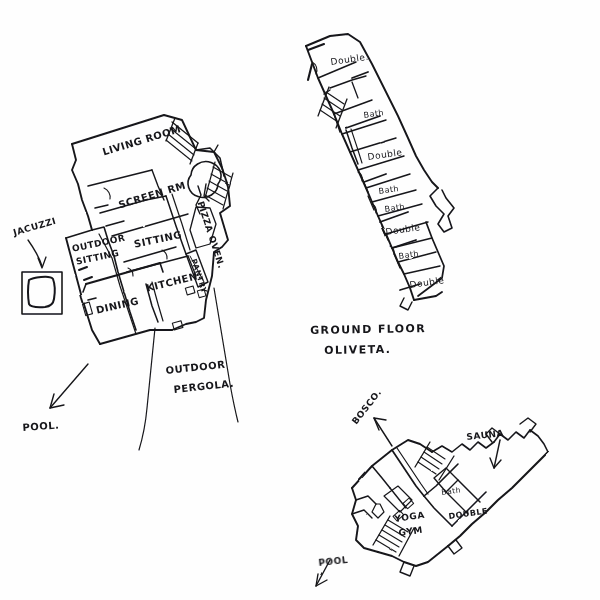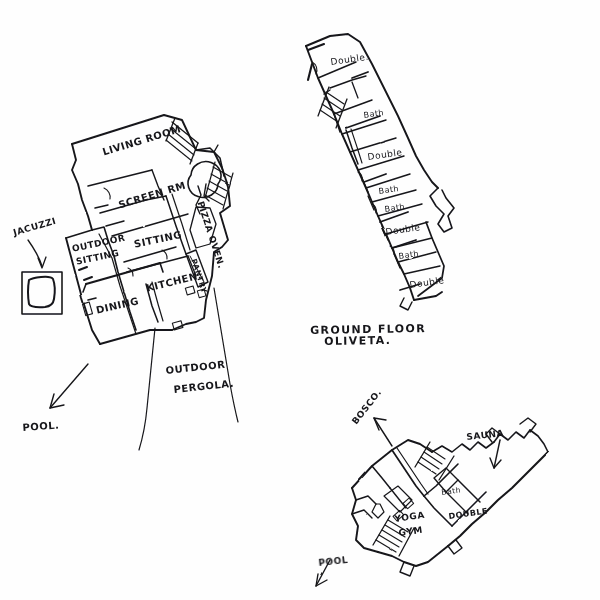--- a/index.html
+++ b/index.html
@@ -302,21 +302,21 @@
       <div class="hand-label sz-10 caps" style="left: 173px; top: 384px; transform: rotate(-6deg);">PERGOLA.</div>
       <div class="hand-label sz-9 lower" style="left: 330px; top: 57px; transform: rotate(-8deg);">Double.</div>
       <div class="hand-label sz-8 lower" style="left: 363px; top: 111px; transform: rotate(-8deg);">Bath</div>
       <div class="hand-label sz-9 lower" style="left: 367px; top: 152px; transform: rotate(-8deg);">Double</div>
       <div class="hand-label sz-8 lower" style="left: 378px; top: 187px; transform: rotate(-8deg);">Bath</div>
       <div class="hand-label sz-8 lower" style="left: 384px; top: 205px; transform: rotate(-8deg);">Bath</div>
       <div class="hand-label sz-9 lower" style="left: 385px; top: 227px; transform: rotate(-8deg);">Double</div>
       <div class="hand-label sz-8 lower" style="left: 398px; top: 252px; transform: rotate(-8deg);">Bath</div>
       <div class="hand-label sz-9 lower" style="left: 409px; top: 280px; transform: rotate(-8deg);">Double</div>
       <div class="hand-label sz-11 caps" style="left: 310px; top: 325px; letter-spacing: 1.4px; transform: rotate(-1deg);">GROUND FLOOR</div>
-      <div class="hand-label sz-11 caps" style="left: 324px; top: 336px; letter-spacing: 1.4px; transform: rotate(-1deg);">OLIVETA.</div>
+      <div class="hand-label sz-11 caps" style="left: 324px; top: 345px; letter-spacing: 1.4px; transform: rotate(-1deg);">OLIVETA.</div>
       <div class="hand-label sz-9 caps" style="left: 394px; top: 514px; transform: rotate(-8deg);">YOGA</div>
       <div class="hand-label sz-9 caps" style="left: 398px; top: 528px; transform: rotate(-8deg);">GYM</div>
       <div class="hand-label sz-75 lower" style="left: 441px; top: 489px; transform: rotate(-8deg);">Bath</div>
       <div class="hand-label sz-8 caps" style="left: 448px; top: 512px; transform: rotate(-8deg);">DOUBLE</div>
       <div class="hand-label sz-9 caps" style="left: 350px; top: 420px; transform: rotate(-52deg);">BOSCO.</div>
       <div class="hand-label sz-9 caps" style="left: 466px; top: 432px; transform: rotate(-6deg);">SAUNA</div>
       <div class="hand-label sz-9 caps" style="left: 318px; top: 558px; transform: rotate(-6deg);">POOL</div>
     </div>
 
 </div>

